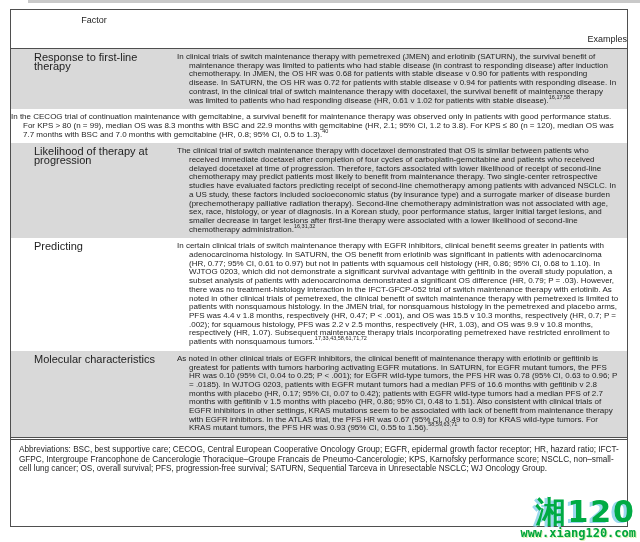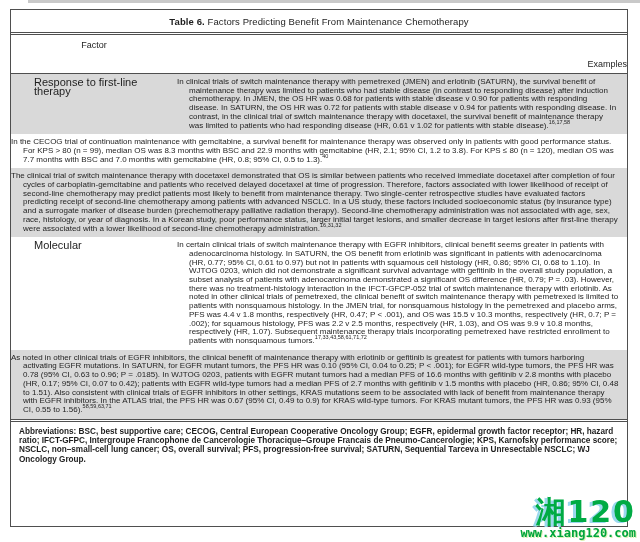--- a/index.html
+++ b/index.html
@@ -28,21 +28,21 @@
     font-size:11px;line-height:8.8px;flex-shrink:0;
   }
   .cell-example{
     flex:1;box-sizing:border-box;padding:4px 8px 4px 0;
     font-size:8px;line-height:8.7px;
   }
   .cell-example .hang{display:block;padding-left:12px;text-indent:-12px;}
   sup.refs{font-size:5.5px;line-height:0;}
   .rule-double{border-top:3px double #4f4f4f;}
   .footnote{
-    padding:5px 8px 6px 8px;font-size:8.2px;line-height:9.4px;font-weight:bold;
+    padding:5px 8px 6px 8px;font-size:8.2px;line-height:9.4px;
   }
   .watermark{
     position:absolute;right:4px;bottom:2px;text-align:right;z-index:5;
     font-family:"DejaVu Sans",sans-serif;
   }
   .wm-logo{
     display:block;font-size:30px;line-height:30px;font-weight:bold;color:#00ab44;
     text-shadow:-3px 1px 0 #9bd7ee;letter-spacing:2px;white-space:nowrap;
   }
   .wm-url{
@@ -51,56 +51,55 @@
     text-shadow:1px 1px 0 #d9f2b4;white-space:nowrap;
   }
 </style>
 </head>
 <body>
 
 <div class="scan-strip"></div>
 
 <div class="paper-table">
 
-  <div class="title-row">
-    <span class="title-prefix">Table 6.</span><span> Factors Predicting Benefit From Maintenance Chemotherapy</span>
-  </div>
 
   <div class="header-row">
     <div class="hdr-factor">Factor</div>
     <div class="hdr-examples">Examples</div>
   </div>
 
   <div class="t-row shaded">
     <div class="cell-factor">Response to first-line therapy</div>
     <div class="cell-example">
       <span class="hang"><span>In clinical trials of switch maintenance therapy with pemetrexed (JMEN) and erlotinib (SATURN), the survival benefit of maintenance therapy was limited to patients who had stable disease (in contrast to responding disease) after induction chemotherapy. In JMEN, the OS HR was 0.68 for patients with stable disease v 0.90 for patients with responding disease. In SATURN, the OS HR was 0.72 for patients with stable disease v 0.94 for patients with responding disease. In contrast, in the clinical trial of switch maintenance therapy with docetaxel, the survival benefit of maintenance therapy was limited to patients who had responding disease (HR, 0.61 v 1.02 for patients with stable disease).</span><sup class="refs">16,17,58</sup></span>
     </div>
   </div>
 
   <div class="t-row">
     <div class="cell-example">
       <span class="hang"><span>In the CECOG trial of continuation maintenance with gemcitabine, a survival benefit for maintenance therapy was observed only in patients with good performance status. For KPS &gt; 80 (n = 99), median OS was 8.3 months with BSC and 22.9 months with gemcitabine (HR, 2.1; 95% CI, 1.2 to 3.8). For KPS ≤ 80 (n = 120), median OS was 7.7 months with BSC and 7.0 months with gemcitabine (HR, 0.8; 95% CI, 0.5 to 1.3).</span><sup class="refs">40</sup></span>
     </div>
   </div>
 
   <div class="t-row shaded">
+    <div class="cell-factor">Likelihood of therapy at progression</div>
     <div class="cell-example">
       <span class="hang"><span>The clinical trial of switch maintenance therapy with docetaxel demonstrated that OS is similar between patients who received immediate docetaxel after completion of four cycles of carboplatin-gemcitabine and patients who received delayed docetaxel at time of progression. Therefore, factors associated with lower likelihood of receipt of second-line chemotherapy may predict patients most likely to benefit from maintenance therapy. Two single-center retrospective studies have evaluated factors predicting receipt of second-line chemotherapy among patients with advanced NSCLC. In a US study, these factors included socioeconomic status (by insurance type) and a surrogate marker of disease burden (prechemotherapy palliative radiation therapy). Second-line chemotherapy administration was not associated with age, sex, race, histology, or year of diagnosis. In a Korean study, poor performance status, larger initial target lesions, and smaller decrease in target lesions after first-line therapy were associated with a lower likelihood of second-line chemotherapy administration.</span><sup class="refs">16,31,32</sup></span>
     </div>
   </div>
 
   <div class="t-row">
-    <div class="cell-factor">Molecular</div>
+    <div class="cell-factor">Predicting</div>
     <div class="cell-example">
       <span class="hang"><span>In certain clinical trials of switch maintenance therapy with EGFR inhibitors, clinical benefit seems greater in patients with adenocarcinoma histology. In SATURN, the OS benefit from erlotinib was significant in patients with adenocarcinoma (HR, 0.77; 95% CI, 0.61 to 0.97) but not in patients with squamous cell histology (HR, 0.86; 95% CI, 0.68 to 1.10). In WJTOG 0203, which did not demonstrate a significant survival advantage with gefitinib in the overall study population, a subset analysis of patients with adenocarcinoma demonstrated a significant OS difference (HR, 0.79; P = .03). However, there was no treatment-histology interaction in the IFCT-GFCP-052 trial of switch maintenance therapy with erlotinib. As noted in other clinical trials of pemetrexed, the clinical benefit of switch maintenance therapy with pemetrexed is limited to patients with nonsquamous histology. In the JMEN trial, for nonsquamous histology in the pemetrexed and placebo arms, PFS was 4.4 v 1.8 months, respectively (HR, 0.47; P &lt; .001), and OS was 15.5 v 10.3 months, respectively (HR, 0.7; P = .002); for squamous histology, PFS was 2.2 v 2.5 months, respectively (HR, 1.03), and OS was 9.9 v 10.8 months, respectively (HR, 1.07). Subsequent maintenance therapy trials incorporating pemetrexed have restricted enrollment to patients with nonsquamous tumors.</span><sup class="refs">17,33,43,58,61,71,72</sup></span>
     </div>
   </div>
 
   <div class="t-row shaded">
+    <div class="cell-factor">Molecular characteristics</div>
     <div class="cell-example">
       <span class="hang"><span>As noted in other clinical trials of EGFR inhibitors, the clinical benefit of maintenance therapy with erlotinib or gefitinib is greatest for patients with tumors harboring activating EGFR mutations. In SATURN, for EGFR mutant tumors, the PFS HR was 0.10 (95% CI, 0.04 to 0.25; P &lt; .001); for EGFR wild-type tumors, the PFS HR was 0.78 (95% CI, 0.63 to 0.96; P = .0185). In WJTOG 0203, patients with EGFR mutant tumors had a median PFS of 16.6 months with gefitinib v 2.8 months with placebo (HR, 0.17; 95% CI, 0.07 to 0.42); patients with EGFR wild-type tumors had a median PFS of 2.7 months with gefitinib v 1.5 months with placebo (HR, 0.86; 95% CI, 0.48 to 1.51). Also consistent with clinical trials of EGFR inhibitors in other settings, KRAS mutations seem to be associated with lack of benefit from maintenance therapy with EGFR inhibitors. In the ATLAS trial, the PFS HR was 0.67 (95% CI, 0.49 to 0.9) for KRAS wild-type tumors. For KRAS mutant tumors, the PFS HR was 0.93 (95% CI, 0.55 to 1.56).</span><sup class="refs">58,59,63,71</sup></span>
     </div>
   </div>
 
   <div class="rule-double"></div>
 
   <div class="footnote">
     <span>Abbreviations: BSC, best supportive care; CECOG, Central European Cooperative Oncology Group; EGFR, epidermal growth factor receptor; HR, hazard ratio; IFCT-GFPC, Intergroupe Francophone de Cancerologie Thoracique–Groupe Francais de Pneumo-Cancerologie; KPS, Karnofsky performance score; NSCLC, non–small-cell lung cancer; OS, overall survival; PFS, progression-free survival; SATURN, Sequential Tarceva in Unresectable NSCLC; WJ</span>
     <span>Oncology Group.</span>

